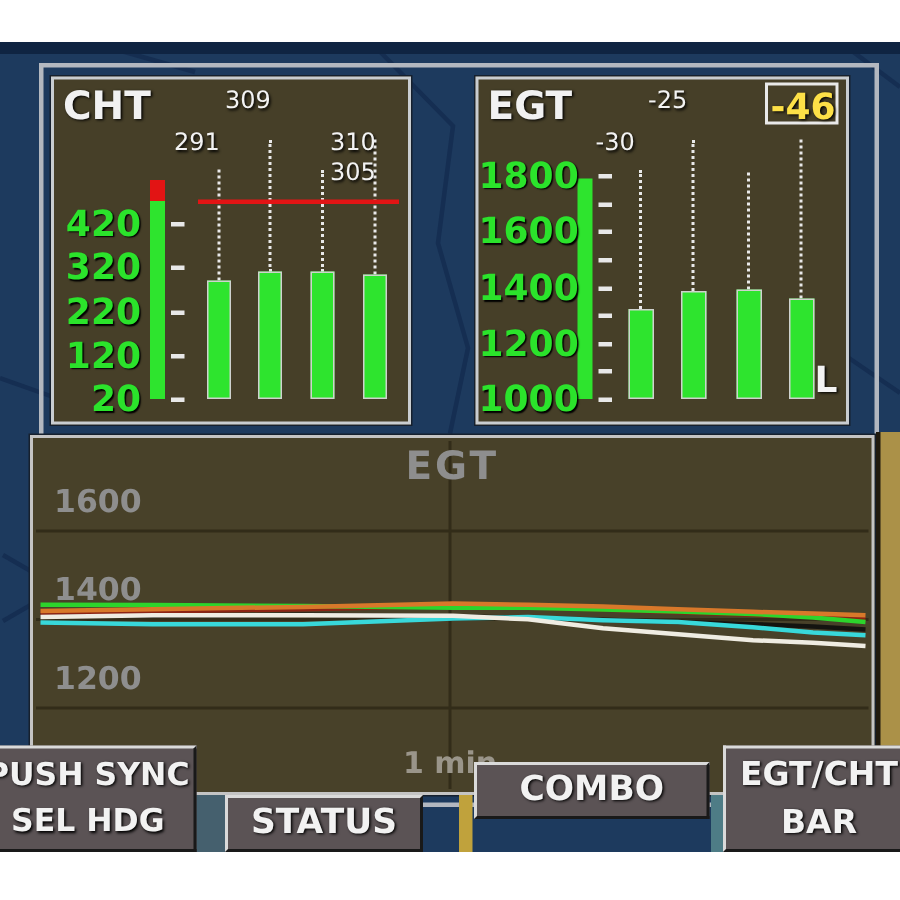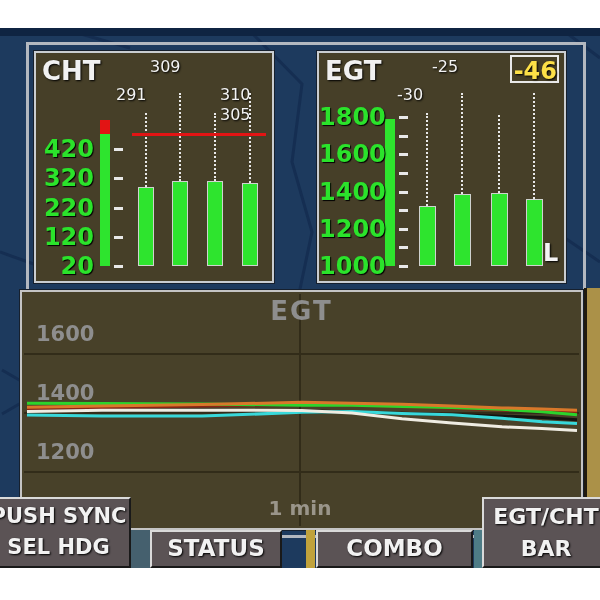--- a/index.html
+++ b/index.html
@@ -44,21 +44,21 @@
   .minlabel{position:absolute;left:255px;top:496px;width:90px;text-align:center;font-size:20px;font-weight:700;color:#9a958a;z-index:8;}
 
   .btn{position:absolute;background:#5b5355;color:#f2f2f2;font-weight:700;text-align:center;
        border-top:2px solid #dadada;border-left:2px solid #dadada;
        border-right:2px solid #191919;border-bottom:2px solid #191919;
        box-sizing:border-box;z-index:10;text-shadow:1px 1px 2px #000;}
   .btn .ln{display:block;line-height:32px;font-size:22px;}
   .btn-sync{left:-14px;top:497px;width:145px;height:71px;padding-top:2px;}
   .btn-sync .ln{font-size:21px;line-height:31px;}
   .btn-status{left:150px;top:530px;width:132px;height:38px;line-height:33px;font-size:23px;}
-  .btn-combo{left:316px;top:530px;width:157px;height:38px;line-height:33px;font-size:23px;}
+  .btn-combo{left:316px;top:508px;width:157px;height:38px;line-height:33px;font-size:23px;}
   .btn-egtcht{left:482px;top:497px;width:128px;height:71px;padding-top:2px;}
   .sliver{position:absolute;top:530px;height:38px;z-index:9;}
   .sliver-yellow{left:306px;width:9px;background:#c0a23c;}
   .sliver-teal{left:474px;width:8px;background:#4e7c86;}
   .sliver-slate{left:130px;width:22px;background:#45606e;z-index:2;}
 </style>
 </head>
 <body>
 
 <div class="screen"></div>

